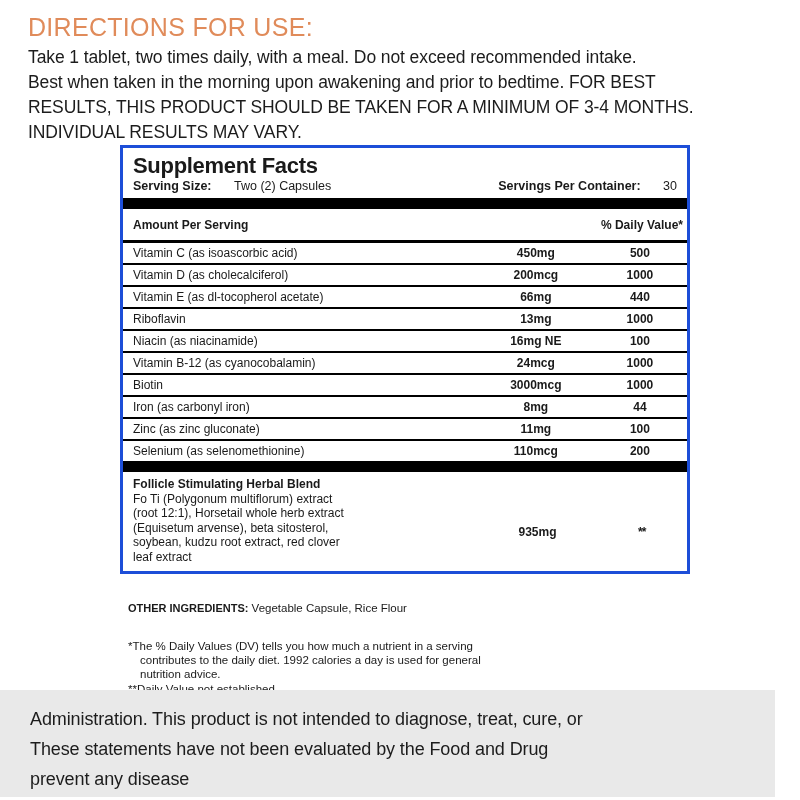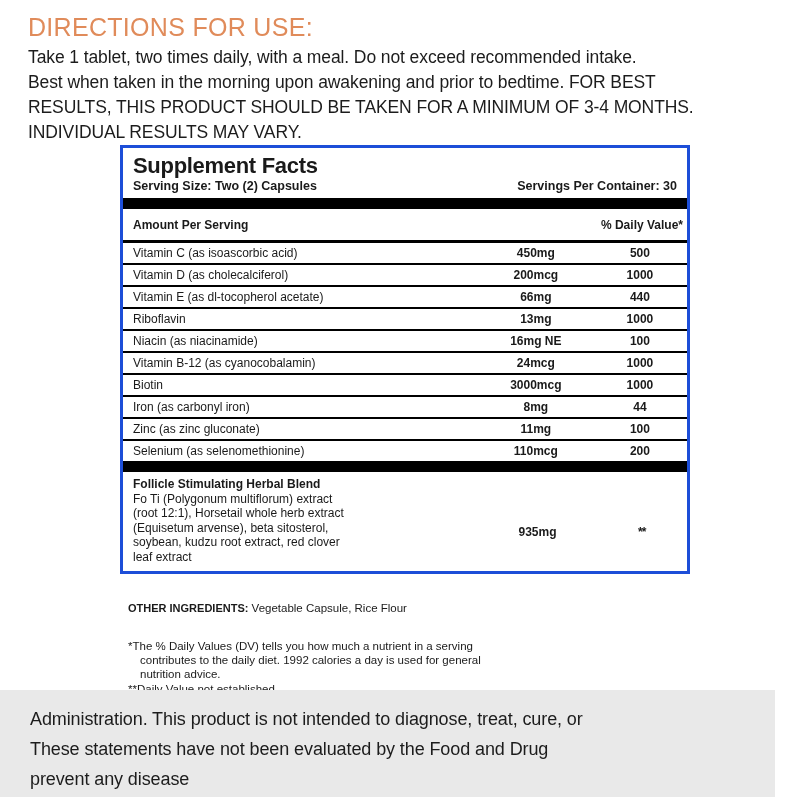--- a/index.html
+++ b/index.html
@@ -62,21 +62,21 @@
   #serving-row {
     display: flex;
     justify-content: space-between;
     align-items: baseline;
     font-size: 12.5px;
     line-height: 16px;
     padding-bottom: 4px;
     white-space: nowrap;
   }
   .bold-label { font-weight: bold; }
-  .norm { font-weight: bold; }
+  .norm { font-weight: normal; margin-left: 19px; }
 
   .black-bar {
     height: 11px;
     background: #000;
     margin: 0;
   }
 
   #amount-header-row {
     display: flex;
     justify-content: space-between;

